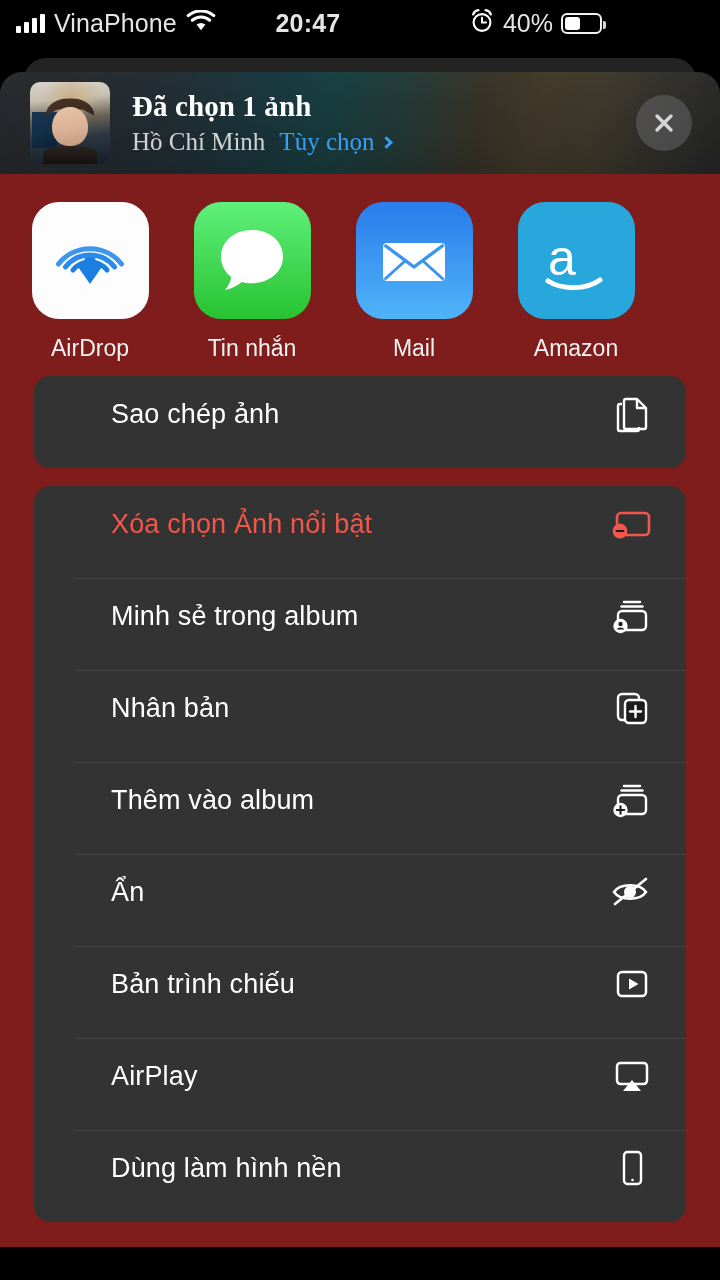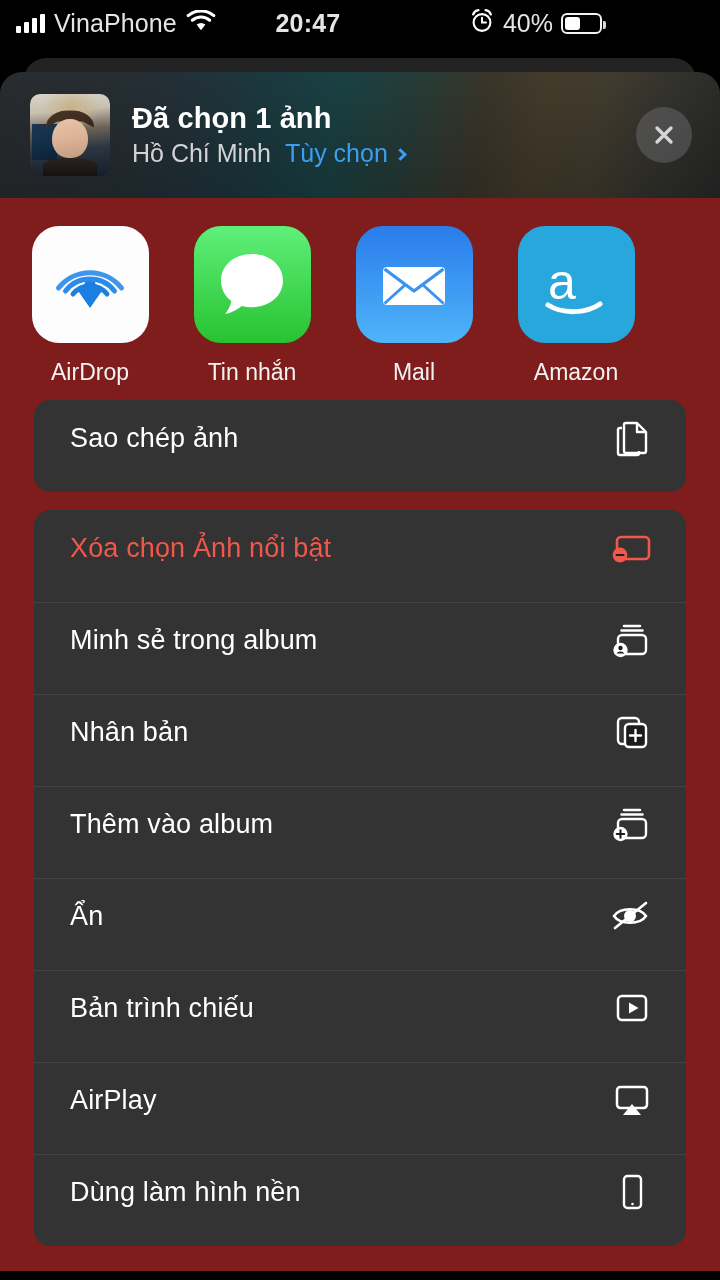--- a/index.html
+++ b/index.html
@@ -116,36 +116,37 @@
     left: 0;
     top: 72px;
     width: 720px;
     height: 1208px;
     z-index: 10;
   }
 
   .sheet-header {
     position: relative;
     width: 720px;
-    height: 126px;
+    height: 102px;
     background:
       linear-gradient(100deg,
         #2f3236 0%,
         #2d3338 12%,
         #28363e 24%,
         #1f4048 36%,
         #1d4a4c 46%,
         #2b4440 56%,
         #413c2f 66%,
         #4d4331 74%,
         #4a4434 82%,
         #3b3a34 90%,
         #2e2e2e 100%);
     border-radius: 22px 22px 0 0;
     overflow: hidden;
+    font-family: Liberation Serif, serif;
   }
   .sheet-header::after {
     content: "";
     position: absolute;
     inset: 0;
     background: linear-gradient(180deg, rgba(0,0,0,0.12) 0%, rgba(0,0,0,0.30) 100%);
     pointer-events: none;
   }
 
   .header-inner {
@@ -311,20 +312,21 @@
   }
   .card + .card { margin-top: 18px; }
 
   .row {
     position: relative;
     display: flex;
     align-items: center;
     justify-content: space-between;
     height: 92px;
     padding: 0 30px 16px 36px;
+    margin-left: 41px;
   }
   .row + .row::before {
     content: "";
     position: absolute;
     left: 0; right: 0; top: 0;
     height: 1px;
     background: rgba(255,255,255,0.085);
   }
   .row-label {
     font-size: 27px;

